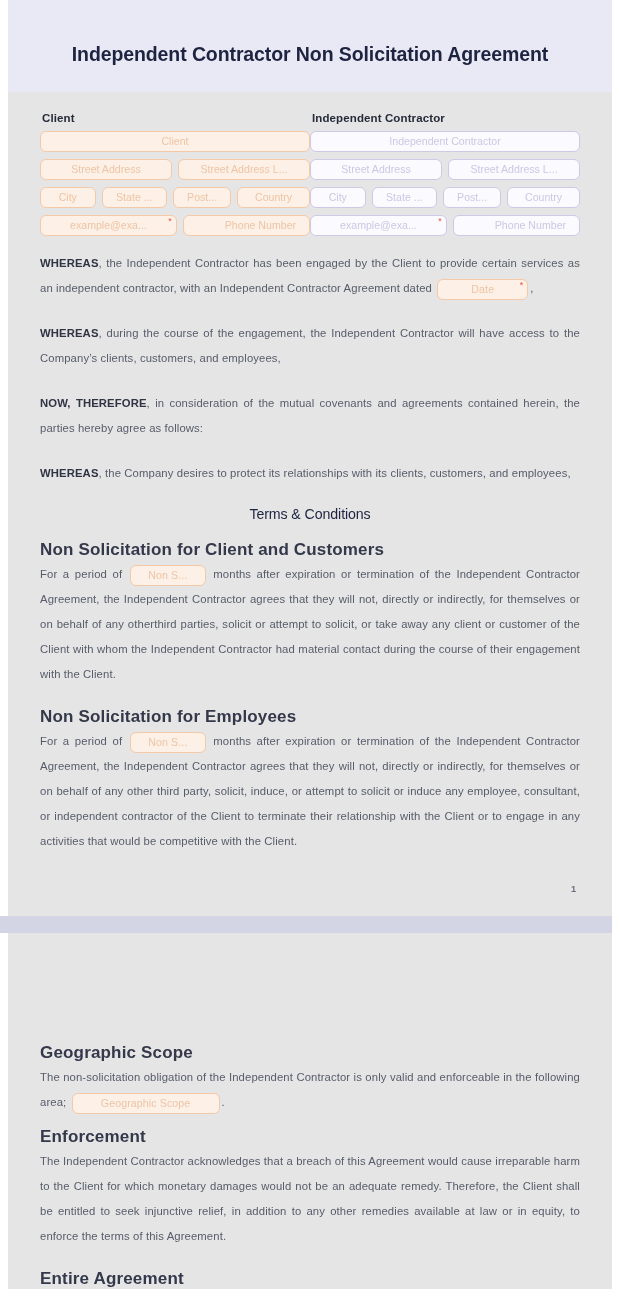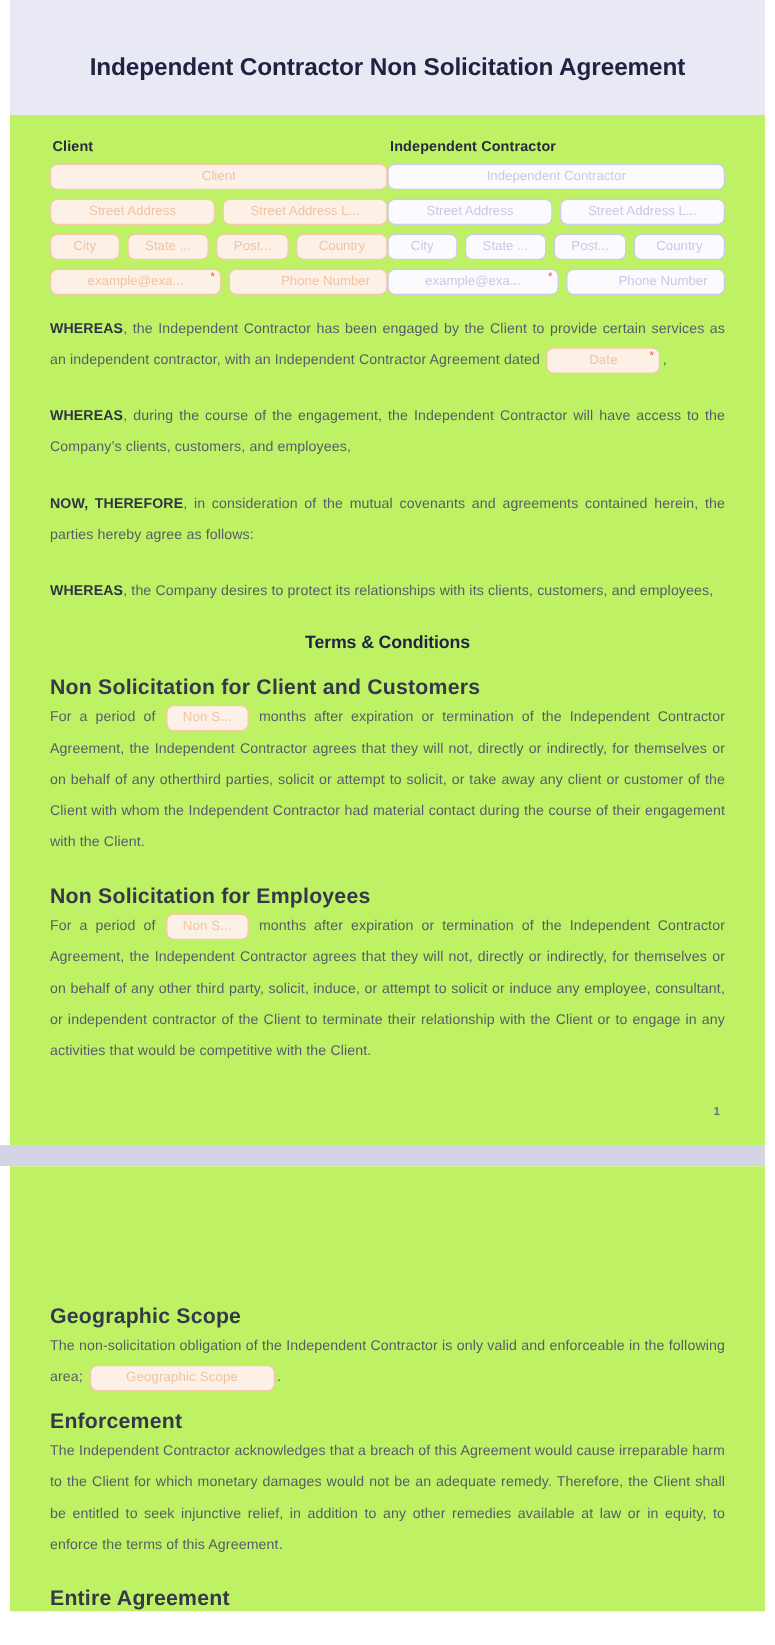--- a/index.html
+++ b/index.html
@@ -21,21 +21,21 @@
     background: #ffffff;
     overflow: hidden;
   }
 
   
   .page {
     background: #ffffff;
     padding: 0 8px;
   }
   .page-inner {
-    background: #bef264;
+    background: #e5e5e5;
   }
 
   
   .title-band {
     background: #e8e9f5;
     padding: 42px 20px 26px 20px;
     text-align: center;
   }
   .doc-title {
     margin: 0;
@@ -158,29 +158,29 @@
   }
   .chip-inline .req-star {
     position: absolute;
     top: 0px;
     right: 4px;
     font-size: 9px;
     line-height: 10px;
     color: #e8503a;
   }
   .chip-date  { width: 91px; }
-  .chip-nons  { width: 66px; }
+  .chip-nons  { width: 76px; }
   .chip-geo   { width: 148px; }
 
   
   h2.section-title {
     margin: 6px 0 18px 0;
     text-align: center;
     font-size: 14.2px;
-    font-weight: 700;
+    font-weight: 400;
     color: #1d2340;
     letter-spacing: -0.1px;
   }
   h3.clause-title {
     margin: 0 0 2px 0;
     font-size: 17px;
     font-weight: 700;
     color: #33384a;
     letter-spacing: 0.01em;
   }

